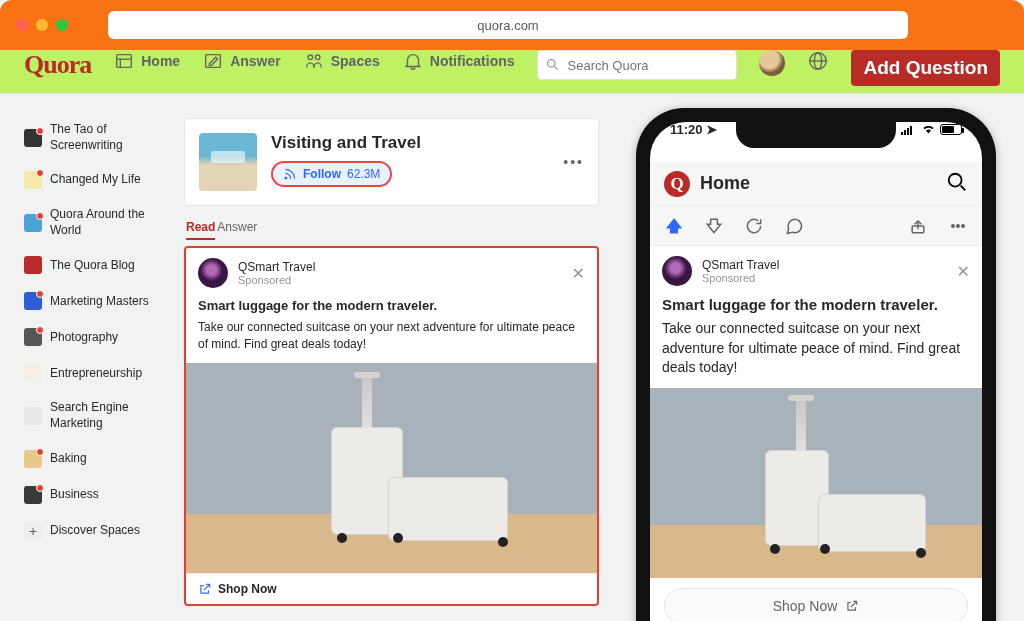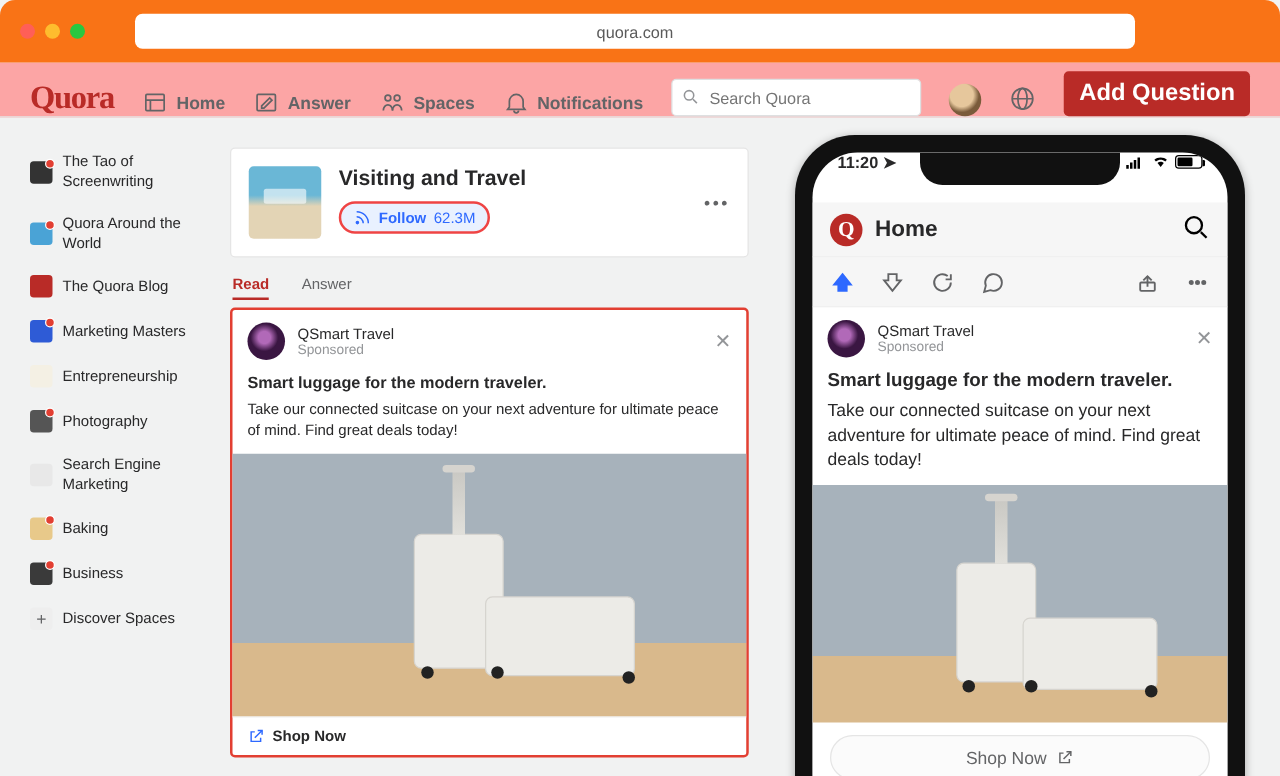--- a/index.html
+++ b/index.html
@@ -6,21 +6,21 @@
   body { font-family: -apple-system, BlinkMacSystemFont, "Segoe UI", Helvetica, Arial, sans-serif; background: #f1f2f2; width: 1024px; height: 621px; overflow: hidden; font-size: 13px; color: #282829; }
 
   
   .browser-chrome { height: 50px; background: #f97316; border-radius: 12px 12px 0 0; display: flex; align-items: center; padding: 0 16px; position: relative; }
   .dots { display: flex; gap: 8px; }
   .dot { width: 12px; height: 12px; border-radius: 50%; }
   .dot.r { background: #ff5f57; } .dot.y { background: #febc2e; } .dot.g { background: #28c840; }
   .url-bar { flex: 1; margin: 0 100px 0 40px; height: 28px; background: #fff; border-radius: 6px; display: flex; align-items: center; justify-content: center; color: #5a5a5a; font-size: 13px; }
 
   
-  .topnav { height: 44px; background: #fca5a5; display: flex; align-items: flex-end; padding: 0 24px; border-bottom: 1px solid #e5e5e5; gap: 22px; }
+  .topnav { height: 44px; background: #bef264; display: flex; align-items: flex-start; padding: 0 24px; border-bottom: 1px solid #e5e5e5; gap: 22px; }
   .logo { color: #b92b27; font-weight: 800; font-size: 26px; letter-spacing: -1px; font-family: Georgia, serif; }
   .nav-item { display: flex; align-items: center; gap: 6px; color: #636466; font-size: 14px; font-weight: 600; cursor: pointer; }
   .nav-item svg { width: 22px; height: 22px; stroke: #636466; fill: none; stroke-width: 1.5; }
   .search-box { flex: 1; max-width: 240px; }
   .search-box input { width: 100%; height: 30px; border: 1px solid #dee0e1; border-radius: 4px; padding: 0 10px 0 30px; font-size: 13px; background: #fff; }
   .search-wrap { position: relative; }
   .search-wrap .s-icon { position: absolute; left: 8px; top: 7px; width: 15px; height: 15px; stroke: #939598; fill: none; stroke-width: 2; }
   .avatar { width: 26px; height: 26px; border-radius: 50%; background: radial-gradient(circle at 40% 35%, #e6c79c 0 40%, #7a5b3a 60% 100%); }
   .globe svg { width: 22px; height: 22px; stroke: #636466; fill: none; stroke-width: 1.5; }
   .add-q { background: #b92b27; color: #fff; border: none; border-radius: 4px; padding: 7px 12px; font-weight: 600; font-size: 19px; cursor: pointer; }
@@ -39,21 +39,21 @@
   .card { background: #fff; border: 1px solid #e5e5e5; border-radius: 4px; margin-bottom: 10px; }
   .topic-card { padding: 14px; display: flex; gap: 14px; align-items: flex-start; }
   .topic-img { width: 58px; height: 58px; border-radius: 4px; background: linear-gradient(180deg, #6ab7d6 0 40%, #e3d4b5 55% 100%); flex-shrink: 0; position: relative; }
   .topic-img::before { content:""; position:absolute; left: 12px; top: 18px; width: 34px; height: 12px; background: #fff; opacity: .6; border-radius: 2px; }
   .topic-main { flex: 1; }
   .topic-title { font-size: 17px; font-weight: 700; margin-bottom: 8px; }
   .follow-chip { display: inline-flex; align-items: center; gap: 6px; background: #e9f1ff; color: #2e69ff; border: 2px solid #ef4444; border-radius: 16px; padding: 4px 10px; font-size: 12px; font-weight: 600; cursor: pointer; }
   .follow-count { color: #2e69ff; font-weight: 500; }
   .dots3 { color: #636466; cursor: pointer; letter-spacing: 2px; font-size: 14px; align-self: center; }
 
-  .tabs { display: flex; gap: 26px; font-size: 12px; margin: 4px 0 6px 2px; }
+  .tabs { display: flex; gap: 2px; font-size: 12px; margin: 4px 0 6px 2px; }
   .tab { color: #636466; padding: 4px 0; cursor: pointer; }
   .tab.active { color: #b92b27; font-weight: 700; border-bottom: 2px solid #b92b27; }
 
   .ad-card { border: 2px solid #e23f32; border-radius: 4px; }
   .ad-head { display: flex; align-items: center; padding: 10px 12px 6px; gap: 10px; }
   .ad-avatar { width: 30px; height: 30px; border-radius: 50%; background: radial-gradient(circle at 45% 40%, #b169b8 0 20%, #3a1642 45% 100%); }
   .ad-adv { font-size: 12px; font-weight: 400; }
   .ad-spon { font-size: 11px; color: #939598; }
   .ad-close { margin-left: auto; color: #939598; cursor: pointer; font-size: 16px; }
   .ad-title { font-weight: 700; font-size: 13px; padding: 4px 12px; }
@@ -158,38 +158,42 @@
   <button class="add-q">Add Question</button>
 </div>
 
 <div class="main">
   <div class="sidebar">
     <div class="side-item">
         <div class="side-icon" style="background:#333"></div>
         <span>The Tao of Screenwriting</span>
       </div>
     <div class="side-item">
+        <div class="side-icon" style="background:#f3e9a8"></div>
+        <span>Changed My Life</span>
+      </div>
+    <div class="side-item">
         <div class="side-icon" style="background:#4aa3d6"></div>
         <span>Quora Around the World</span>
       </div>
     <div class="side-item">
         <div class="side-icon q nodot"></div>
         <span>The Quora Blog</span>
       </div>
     <div class="side-item">
         <div class="side-icon" style="background:#2e5bd6"></div>
         <span>Marketing Masters</span>
       </div>
     <div class="side-item">
+        <div class="side-icon" style="background:#555"></div>
+        <span>Photography</span>
+      </div>
+    <div class="side-item">
         <div class="side-icon nodot" style="background:#f4f0e4"></div>
         <span>Entrepreneurship</span>
-      </div>
-    <div class="side-item">
-        <div class="side-icon" style="background:#555"></div>
-        <span>Photography</span>
       </div>
     <div class="side-item">
         <div class="side-icon nodot" style="background:#e8e8e8"></div>
         <span>Search Engine Marketing</span>
       </div>
     <div class="side-item">
         <div class="side-icon" style="background:#e8c98a"></div>
         <span>Baking</span>
       </div>
     <div class="side-item">

